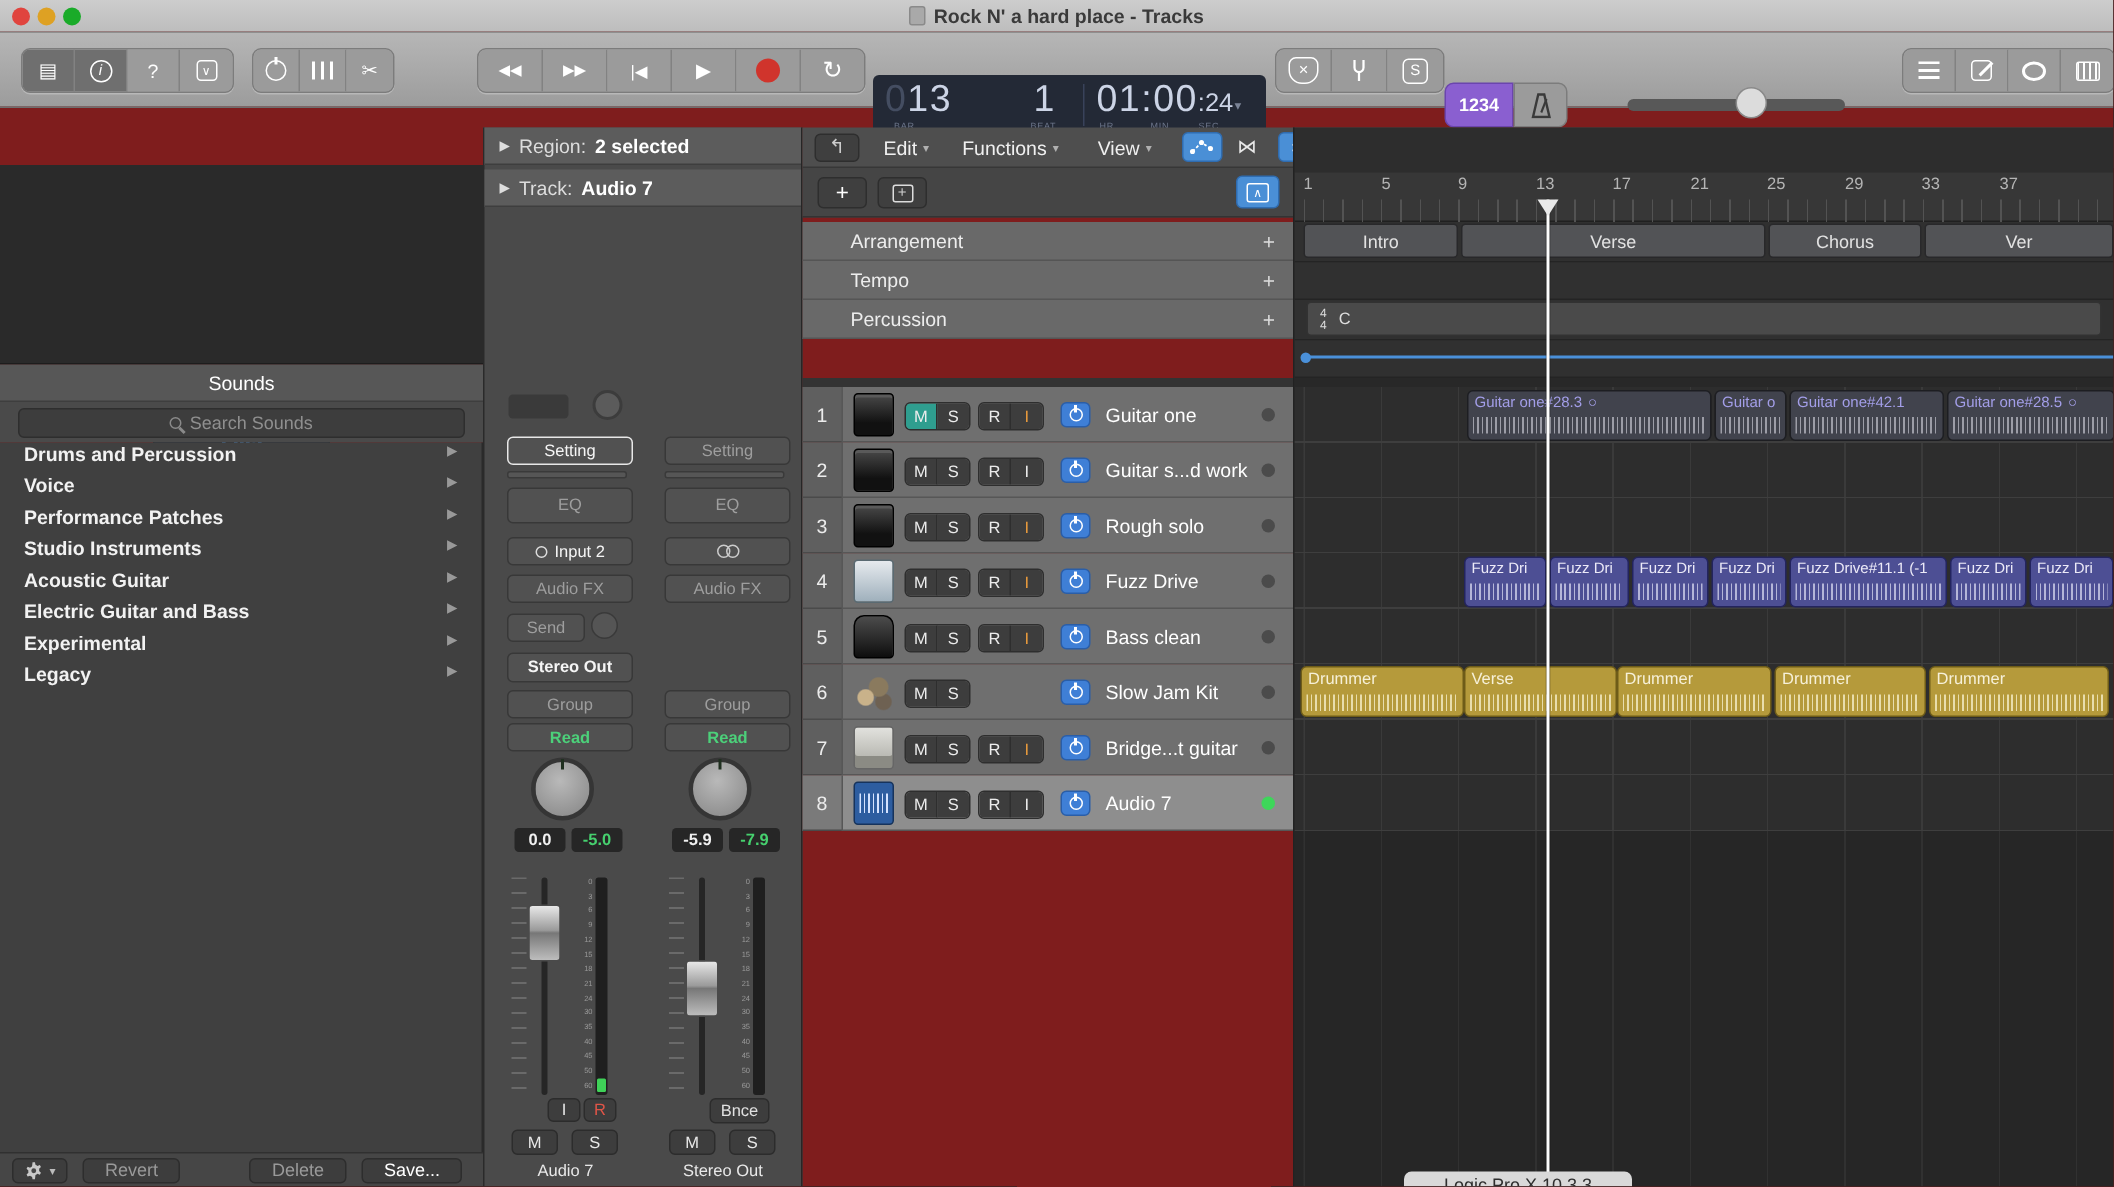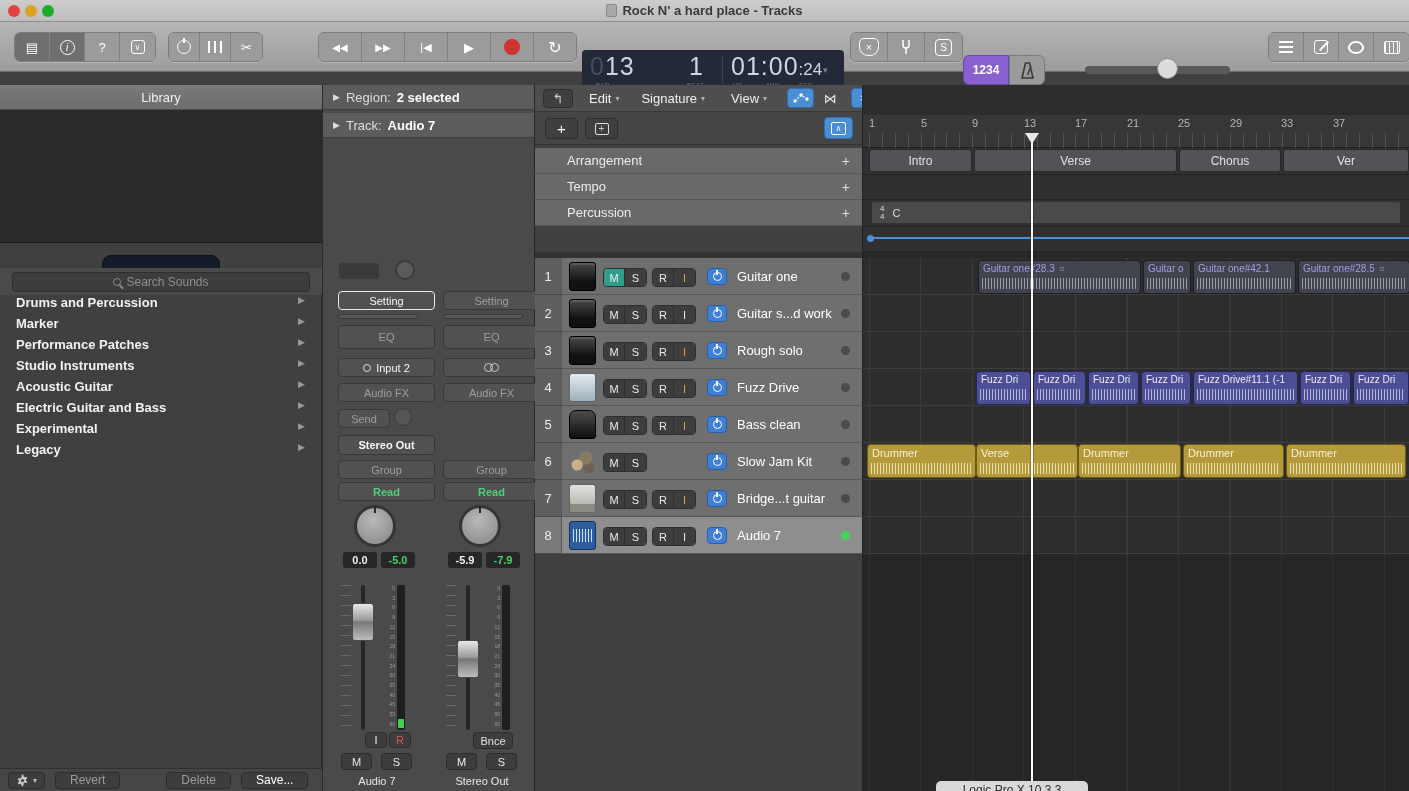--- a/index.html
+++ b/index.html
@@ -1,18 +1,18 @@
 <!DOCTYPE html>
 <html><head>
 <meta charset="utf-8">
 <style>
 *{box-sizing:border-box;margin:0;padding:0}
 html,body{background:#222}
 #app{position:relative;width:1409px;height:791px;overflow:hidden;
-  font-family:"Liberation Sans","DejaVu Sans",sans-serif;background:#404040;color:#ddd;font-size:13px}
+  font-family:"Liberation Sans","DejaVu Sans",sans-serif;background:#7f1d1d;color:#ddd;font-size:13px}
 .abs{position:absolute}
 
 
 #titlebar{left:0;top:0;width:1409px;height:22px;background:linear-gradient(#cdcdcd,#bdbdbd);border-bottom:1px solid #8f8f8f}
 .tl{width:12px;height:12px;border-radius:50%;top:5px}
 #title-text{top:3px;width:100%;text-align:center;color:#3a3a3a;font-size:13px;font-weight:bold}
 .doc-ico{display:inline-block;width:11px;height:13px;background:#a9a9a9;border:1px solid #8a8a8a;border-radius:2px;vertical-align:-2px;margin-right:5px}
 
 
 #toolbar{left:0;top:22px;width:1409px;height:50px;background:linear-gradient(#b6b6b6,#9c9c9c);border-bottom:1px solid #6e6e6e}
@@ -62,21 +62,21 @@
 #lib-list{left:0;top:295px;width:322px;height:473px;background:#404040;border-right:1px solid #2a2a2a}
 .lib-item{height:21px;display:flex;align-items:flex-start;padding:0 16px;color:#f2f2f2;font-weight:bold;font-size:13px}
 .lib-item .chev{margin-left:auto;color:#999;font-size:9px}
 #lib-footer{left:0;top:768px;width:322px;height:23px;background:#464646;border-top:1px solid #303030;display:flex;align-items:center;gap:10px;padding:0 8px}
 .foot-btn{background:#3d3d3d;border:1px solid #2d2d2d;border-radius:4px;height:17px;padding:0 14px;display:flex;align-items:center;color:#9a9a9a;font-size:12px}
 .foot-btn.primary{color:#fff}
 #lib-link-arrow{left:323px;top:293px;color:#4a90e2;font-size:10px}
 
 
 #inspector{left:322px;top:85px;width:213px;height:706px;background:#4a4a4a;border-left:1px solid #2a2a2a;border-right:1px solid #262626}
-.strip-btn{position:absolute;width:97px;height:19px;background:#515151;border:1px solid #383838;border-radius:4px;color:#9e9e9e;font-size:11px;display:flex;align-items:center;justify-content:center;overflow:hidden}
+.strip-btn{position:absolute;width:84px;height:19px;background:#515151;border:1px solid #383838;border-radius:4px;color:#9e9e9e;font-size:11px;display:flex;align-items:center;justify-content:center;overflow:hidden}
 .strip-btn.lit{color:#f5f5f5;border-color:#e8e8e8}
 .strip-btn.wht{color:#f5f5f5}
 .strip-btn.grn{color:#4cd07a;font-weight:bold}
 .thinbar{position:absolute;width:80px;height:5px;background:#565656;border:1px solid #3a3a3a;border-radius:2px}
 .knob{position:absolute;width:42px;height:42px;border-radius:50%;background:radial-gradient(circle at 45% 35%,#b9b9b9,#848484);border:3px solid #353535;}
 .knob::after{content:"";position:absolute;left:17px;top:-2px;width:2px;height:7px;background:#203020}
 .valbox{position:absolute;width:34px;height:16px;background:#262626;border-radius:3px;color:#f0f0f0;font-size:11px;font-weight:bold;display:flex;align-items:center;justify-content:center}
 .valbox.grn{color:#46d06e}
 .fticks{position:absolute;width:10px;background:repeating-linear-gradient(180deg,#6a6a6a 0 1px,transparent 1px 10px)}
 .ftrack{position:absolute;width:4px;background:#262626;border-radius:2px}
@@ -273,23 +273,20 @@
         </div>
       <div>
           <span class="loop-ico"></span>
         </div>
       <div>
           <span class="media-ico"></span>
         </div>
     </div>
   </div>
 
-  <div class="abs phdr" style="left:0;top:85px;width:322px;height:25px">
-      <span>Library</span>
-    </div>
   <div class="abs" id="lib-patch">
     <div class="abs" id="patch-tile">
       <svg width="60" height="36" viewBox="0 0 60 36">
         <g fill="#3f8be0">
           <rect x="1" y="15" width="2.4" height="6" rx="1"></rect>
             <rect x="5" y="13" width="2.4" height="10" rx="1"></rect>
           <rect x="9" y="10" width="2.4" height="16" rx="1"></rect>
             <rect x="13" y="13" width="2.4" height="10" rx="1"></rect>
           <rect x="17" y="7" width="2.4" height="22" rx="1"></rect>
             <rect x="21" y="10" width="2.4" height="16" rx="1"></rect>
@@ -298,34 +295,37 @@
           <rect x="33" y="5" width="2.4" height="26" rx="1"></rect>
             <rect x="37" y="9" width="2.4" height="18" rx="1"></rect>
           <rect x="41" y="6" width="2.4" height="24" rx="1"></rect>
             <rect x="45" y="11" width="2.4" height="14" rx="1"></rect>
           <rect x="49" y="14" width="2.4" height="8" rx="1"></rect>
             <rect x="53" y="16" width="2.4" height="4" rx="1"></rect>
         </g>
       </svg>
     </div>
   </div>
+  <div class="abs" id="lib-sounds">
+      <span>Sounds</span>
+    </div>
   <div class="abs" style="left:0;top:268px;width:322px;height:27px;background:#4a4a4a"></div>
   <div class="abs" id="lib-search">
     <span class="mag"></span>
       <span>Search Sounds</span>
   </div>
   <div class="abs" id="lib-list">
 
       <div class="lib-item">
         <span>Drums and Percussion</span>
         <span class="chev">▶</span>
       </div>
 
       <div class="lib-item">
-        <span>Marker</span>
+        <span>Voice</span>
         <span class="chev">▶</span>
       </div>
 
       <div class="lib-item">
         <span>Performance Patches</span>
         <span class="chev">▶</span>
       </div>
 
       <div class="lib-item">
         <span>Studio Instruments</span>
@@ -475,21 +475,21 @@
     <div class="strip-lab" style="left:114px;top:690px">Stereo Out</div>
   </div>
 
   <div class="abs" id="trk-toolbar">
     <div class="sq-btn" style="width:30px;margin-left:8px;font-size:13px">↰</div>
     <div class="tb-item" style="margin-left:16px">
         <span>Edit</span>
         <span class="tb-chev">▾</span>
       </div>
     <div class="tb-item" style="margin-left:22px">
-        <span>Signature</span>
+        <span>Functions</span>
         <span class="tb-chev">▾</span>
       </div>
     <div class="tb-item" style="margin-left:26px">
         <span>View</span>
         <span class="tb-chev">▾</span>
       </div>
     <div class="blue-btn" style="width:27px;margin-left:20px">
       <svg width="16" height="12" viewBox="0 0 16 12">
           <path d="M2 9 L8 3 L14 7" stroke="#fff" fill="none" stroke-width="1.2" stroke-dasharray="2 1.5"></path>
           <circle cx="2" cy="9" r="1.7" fill="#fff"></circle>

